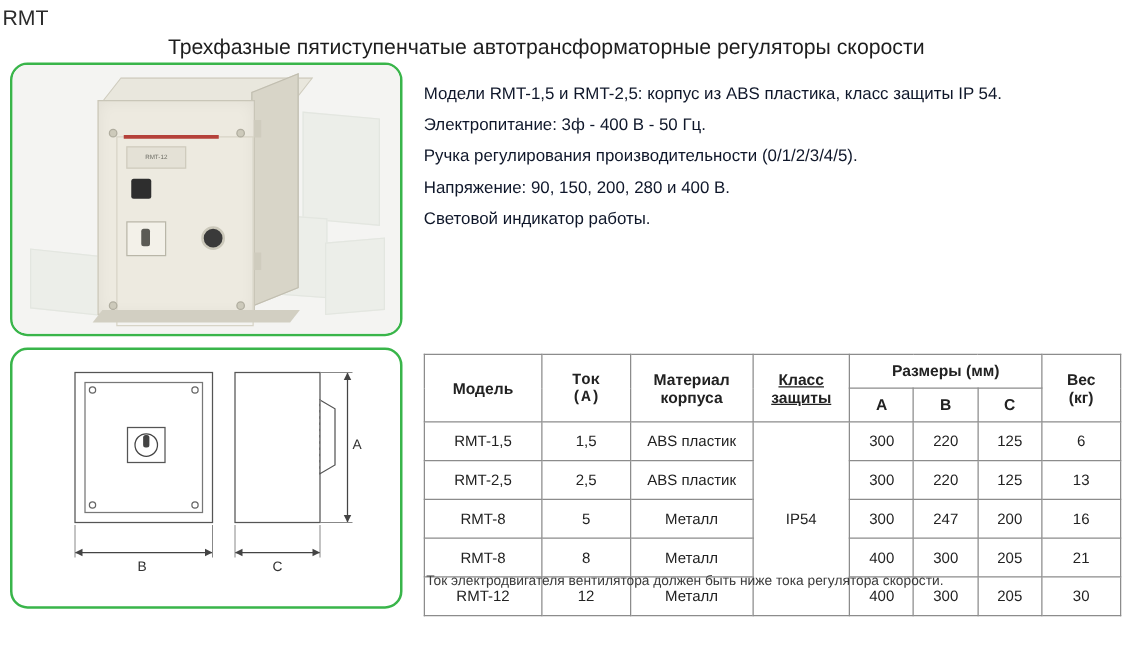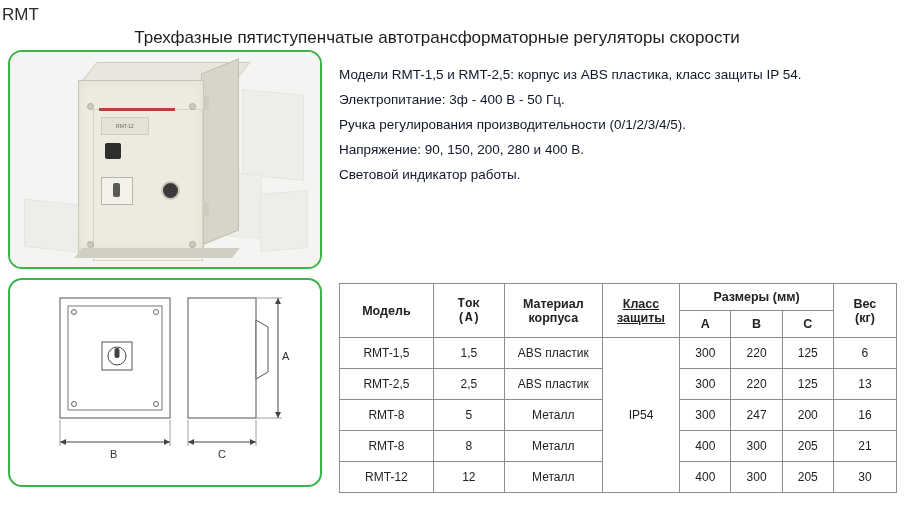--- a/index.html
+++ b/index.html
@@ -411,14 +411,15 @@
           <td>Металл</td>
           <td>400</td>
           <td>300</td>
           <td>205</td>
           <td>30</td>
         </tr>
       </tbody>
     </table>
   </div>
 
+  <div class="note">Ток электродвигателя вентилятора должен быть ниже тока регулятора скорости.</div>
 
 </div>
 
 </body></html>

